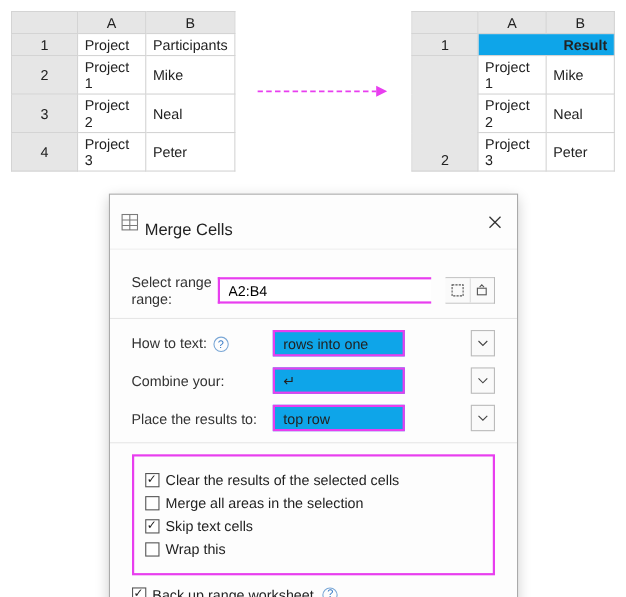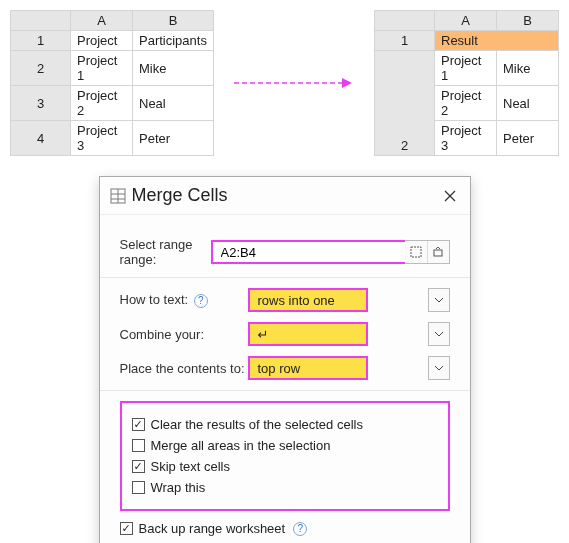--- a/index.html
+++ b/index.html
@@ -37,23 +37,23 @@
     width: 62px;
   }
   .sheet th.rowhdr {
     background: #e6e6e6;
     text-align: center;
     font-weight: normal;
     width: 20px;
   }
   .sheet .bold { font-weight: normal; }
   .sheet .result-hdr {
-    background: #fdba74;
-    text-align: left;
-    font-weight: normal;
+    background: #0ea5e9;
+    text-align: right;
+    font-weight: bold;
   }
   .arrow {
     flex: 1;
     display: flex;
     align-items: center;
     justify-content: center;
   }
   .arrow svg { width: 120px; height: 14px; }
 
   .dialog {
@@ -70,21 +70,21 @@
     padding: 8px 10px 8px 10px;
     border-bottom: 1px solid #eee;
   }
   .titlebar .icon {
     width: 16px; height: 16px;
     margin-right: 6px;
     display: inline-flex;
     align-items: center;
     justify-content: center;
   }
-  .titlebar .title { flex: 1; font-size: 18px; }
+  .titlebar .title { flex: 1; font-size: 15px; margin-top: 16px; }
   .titlebar .close {
     width: 20px; height: 20px;
     display: flex;
     align-items: center;
     justify-content: center;
     cursor: pointer;
   }
   .body { padding: 12px 20px 10px 20px; }
   .row {
     display: flex;
@@ -104,21 +104,21 @@
     color: #3478c5;
     font-size: 10px;
     align-items: center;
     justify-content: center;
     margin-left: 2px;
     cursor: pointer;
   }
   .range-wrap {
     display: flex;
     align-items: center;
-    gap: 0;
+    gap: 13px;
     flex: 1;
   }
   .input {
     border: 2px solid #e83eef;
     border-right: none;
     height: 24px;
     padding: 2px 8px;
     font-size: 13px;
     flex: 1;
     background: #fff;
@@ -138,21 +138,21 @@
     cursor: pointer;
     background: #fafafa;
   }
   .range-btns .btn:first-child { border-left: none; }
   .select {
     border: 2px solid #e83eef;
     height: 24px;
     padding: 2px 8px;
     font-size: 13px;
     width: 120px;
-    background: #fde047;
+    background: #0ea5e9;
     display: flex;
     align-items: center;
   }
   .select-full {
     flex: 1;
     display: flex;
     align-items: center;
   }
   .chev-box {
     border: 1px solid #bbb;
@@ -323,21 +323,21 @@
         <div class="select">↵</div>
         <span class="chev-box">
           <svg width="10" height="6" viewBox="0 0 10 6">
               <path d="M1 1 L5 5 L9 1" fill="none" stroke="#444"></path>
             </svg>
         </span>
       </div>
     </div>
 
     <div class="row">
-      <span class="label">Place the contents to:</span>
+      <span class="label">Place the results to:</span>
       <div class="select-full">
         <div class="select">top row</div>
         <span class="chev-box">
           <svg width="10" height="6" viewBox="0 0 10 6">
               <path d="M1 1 L5 5 L9 1" fill="none" stroke="#444"></path>
             </svg>
         </span>
       </div>
     </div>
 

